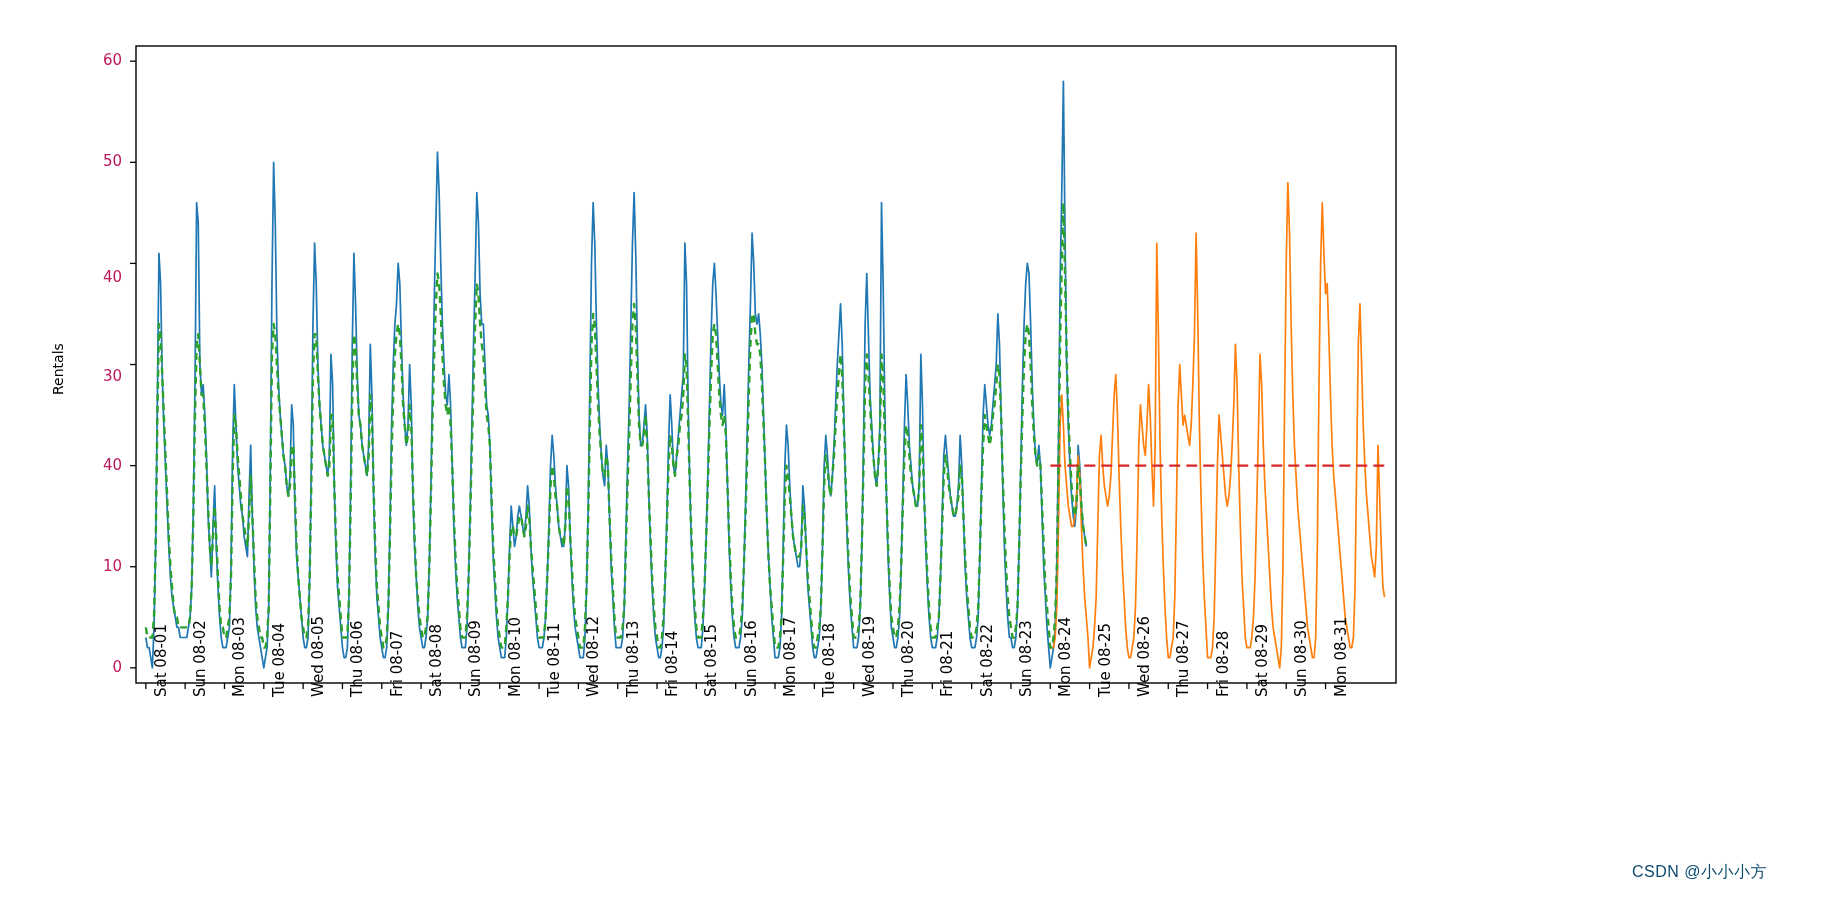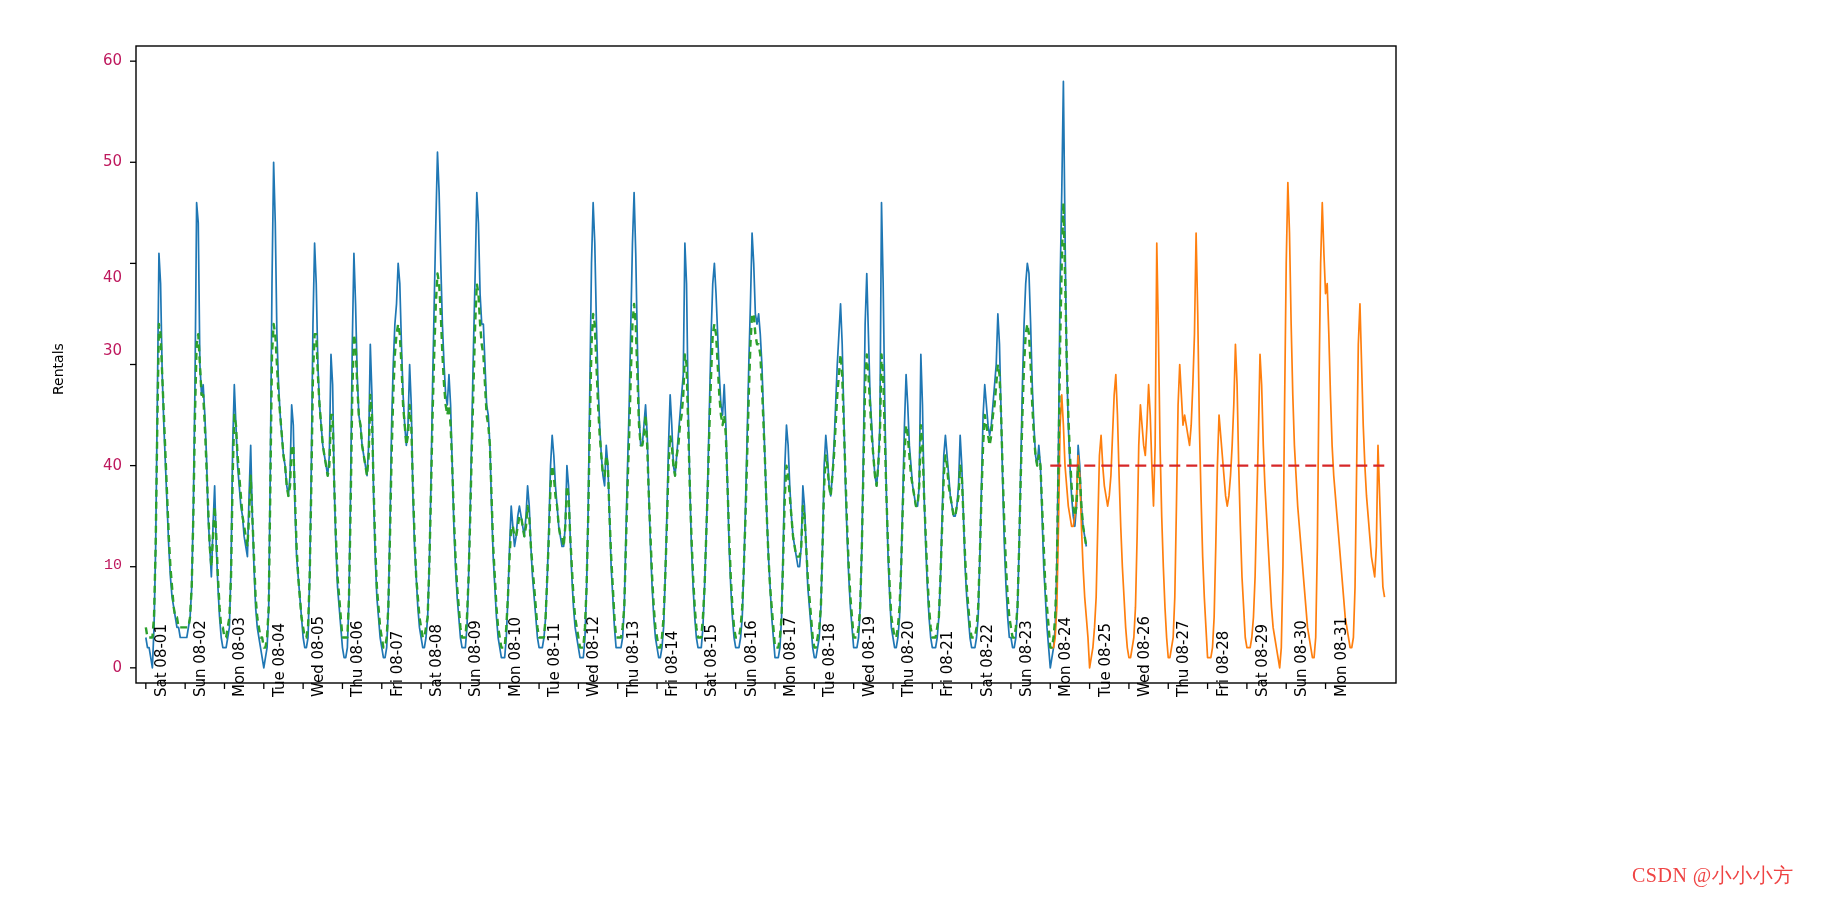--- a/index.html
+++ b/index.html
@@ -82,23 +82,23 @@
     margin-top: -1.5px;
   }
   .legend-label {
     font-size: 15px;
     color: #000;
     white-space: nowrap;
     line-height: 1;
   }
   #watermark {
     position: absolute;
-    font-size: 20px;
-    color: #ef4444;
-    font-family: Liberation Serif, serif;
+    font-size: 16px;
+    color: #0c4a6e;
+    font-family: Liberation Sans, sans-serif;
     white-space: nowrap;
     letter-spacing: 0.5px;
   }
 </style>
 </head>
 <body>
 
 <div id="figure">
 
   <svg id="plot-svg" width="1823" height="909">
@@ -144,23 +144,23 @@
       <polyline points="145.83,637.50 147.47,647.61 149.11,647.61 150.75,657.72 152.38,667.83 154.02,627.39 155.66,546.50 157.30,404.94 158.94,253.28 160.58,283.61 162.22,374.61 163.85,425.17 165.49,465.61 167.13,506.06 168.77,546.50 170.41,576.83 172.05,597.06 173.69,607.17 175.32,617.28 176.96,627.39 178.60,627.39 180.24,637.50 181.88,637.50 183.52,637.50 185.15,637.50 186.79,637.50 188.43,627.39 190.07,617.28 191.71,586.94 193.35,506.06 194.99,384.72 196.62,202.72 198.26,222.94 199.90,364.50 201.54,394.83 203.18,384.72 204.82,415.06 206.46,455.50 208.09,516.17 209.73,546.50 211.37,576.83 213.01,526.28 214.65,485.83 216.29,546.50 217.92,586.94 219.56,617.28 221.20,637.50 222.84,647.61 224.48,647.61 226.12,647.61 227.76,637.50 229.39,627.39 231.03,566.72 232.67,445.39 234.31,384.72 235.95,425.17 237.59,465.61 239.22,485.83 240.86,506.06 242.50,516.17 244.14,536.39 245.78,546.50 247.42,556.61 249.06,495.94 250.69,445.39 252.33,516.17 253.97,566.72 255.61,607.17 257.25,627.39 258.89,637.50 260.53,647.61 262.16,657.72 263.80,667.83 265.44,657.72 267.08,647.61 268.72,607.17 270.36,465.61 271.99,283.61 273.63,162.28 275.27,222.94 276.91,334.17 278.55,384.72 280.19,415.06 281.83,435.28 283.46,455.50 285.10,465.61 286.74,485.83 288.38,495.94 290.02,475.72 291.66,404.94 293.30,425.17 294.93,506.06 296.57,556.61 298.21,576.83 299.85,597.06 301.49,617.28 303.13,637.50 304.76,647.61 306.40,647.61 308.04,637.50 309.68,576.83 311.32,465.61 312.96,324.06 314.60,243.17 316.23,283.61 317.87,364.50 319.51,404.94 321.15,425.17 322.79,445.39 324.43,455.50 326.07,465.61 327.70,475.72 329.34,455.50 330.98,354.39 332.62,384.72 334.26,485.83 335.90,546.50 337.53,586.94 339.17,607.17 340.81,627.39 342.45,647.61 344.09,657.72 345.73,657.72 347.37,647.61 349.00,597.06 350.64,485.83 352.28,344.28 353.92,253.28 355.56,303.83 357.20,374.61 358.83,415.06 360.47,425.17 362.11,445.39 363.75,455.50 365.39,465.61 367.03,475.72 368.67,445.39 370.30,344.28 371.94,394.83 373.58,495.94 375.22,556.61 376.86,597.06 378.50,617.28 380.14,637.50 381.77,647.61 383.41,657.72 385.05,657.72 386.69,647.61 388.33,607.17 389.97,526.28 391.60,425.17 393.24,364.50 394.88,324.06 396.52,303.83 398.16,263.39 399.80,283.61 401.44,344.28 403.07,394.83 404.71,425.17 406.35,445.39 407.99,425.17 409.63,364.50 411.27,404.94 412.91,495.94 414.54,546.50 416.18,576.83 417.82,607.17 419.46,627.39 421.10,637.50 422.74,647.61 424.37,647.61 426.01,637.50 427.65,617.28 429.29,566.72 430.93,485.83 432.57,384.72 434.21,303.83 435.84,222.94 437.48,152.17 439.12,192.61 440.76,263.39 442.40,324.06 444.04,364.50 445.67,394.83 447.31,404.94 448.95,374.61 450.59,404.94 452.23,465.61 453.87,526.28 455.51,566.72 457.14,597.06 458.78,617.28 460.42,637.50 462.06,647.61 463.70,647.61 465.34,647.61 466.98,627.39 468.61,576.83 470.25,506.06 471.89,425.17 473.53,344.28 475.17,273.50 476.81,192.61 478.44,222.94 480.08,293.72 481.72,324.06 483.36,324.06 485.00,364.50 486.64,404.94 488.28,415.06 489.91,445.39 491.55,506.06 493.19,556.61 494.83,586.94 496.47,617.28 498.11,637.50 499.75,647.61 501.38,657.72 503.02,657.72 504.66,657.72 506.30,637.50 507.94,597.06 509.58,546.50 511.21,506.06 512.85,526.28 514.49,546.50 516.13,536.39 517.77,516.17 519.41,506.06 521.05,516.17 522.68,526.28 524.32,536.39 525.96,516.17 527.60,485.83 529.24,506.06 530.88,546.50 532.51,576.83 534.15,597.06 535.79,617.28 537.43,637.50 539.07,647.61 540.71,647.61 542.35,647.61 543.98,637.50 545.62,617.28 547.26,576.83 548.90,526.28 550.54,465.61 552.18,435.28 553.82,455.50 555.45,485.83 557.09,506.06 558.73,526.28 560.37,536.39 562.01,546.50 563.65,546.50 565.28,526.28 566.92,465.61 568.56,485.83 570.20,536.39 571.84,576.83 573.48,607.17 575.12,627.39 576.75,637.50 578.39,647.61 580.03,657.72 581.67,657.72 583.31,657.72 584.95,637.50 586.59,586.94 588.22,506.06 589.86,384.72 591.50,263.39 593.14,202.72 594.78,243.17 596.42,324.06 598.05,384.72 599.69,425.17 601.33,455.50 602.97,475.72 604.61,485.83 606.25,445.39 607.89,465.61 609.52,516.17 611.16,566.72 612.80,597.06 614.44,627.39 616.08,647.61 617.72,647.61 619.36,647.61 620.99,647.61 622.63,637.50 624.27,607.17 625.91,536.39 627.55,465.61 629.19,404.94 630.82,324.06 632.46,243.17 634.10,192.61 635.74,253.28 637.38,344.28 639.02,415.06 640.66,445.39 642.29,445.39 643.93,425.17 645.57,404.94 647.21,435.28 648.85,495.94 650.49,546.50 652.12,586.94 653.76,617.28 655.40,637.50 657.04,647.61 658.68,657.72 660.32,657.72 661.96,647.61 663.59,627.39 665.23,576.83 666.87,516.17 668.51,445.39 670.15,394.83 671.79,425.17 673.43,465.61 675.06,475.72 676.70,455.50 678.34,435.28 679.98,415.06 681.62,394.83 683.26,374.61 684.89,243.17 686.53,283.61 688.17,404.94 689.81,485.83 691.45,546.50 693.09,586.94 694.73,617.28 696.36,637.50 698.00,647.61 699.64,647.61 701.28,647.61 702.92,627.39 704.56,586.94 706.20,536.39 707.83,475.72 709.47,404.94 711.11,334.17 712.75,283.61 714.39,263.39 716.03,293.72 717.66,334.17 719.30,374.61 720.94,404.94 722.58,415.06 724.22,384.72 725.86,425.17 727.50,485.83 729.13,546.50 730.77,586.94 732.41,617.28 734.05,637.50 735.69,647.61 737.33,647.61 738.96,647.61 740.60,637.50 742.24,617.28 743.88,566.72 745.52,506.06 747.16,435.28 748.80,364.50 750.43,303.83 752.07,233.06 753.71,263.39 755.35,313.94 756.99,324.06 758.63,313.94 760.27,334.17 761.90,364.50 763.54,415.06 765.18,465.61 766.82,516.17 768.46,556.61 770.10,586.94 771.73,617.28 773.37,637.50 775.01,657.72 776.65,657.72 778.29,657.72 779.93,647.61 781.57,617.28 783.20,546.50 784.84,465.61 786.48,425.17 788.12,445.39 789.76,485.83 791.40,516.17 793.04,536.39 794.67,546.50 796.31,556.61 797.95,566.72 799.59,566.72 801.23,546.50 802.87,485.83 804.50,506.06 806.14,546.50 807.78,586.94 809.42,607.17 811.06,627.39 812.70,647.61 814.34,657.72 815.97,657.72 817.61,647.61 819.25,637.50 820.89,607.17 822.53,546.50 824.17,465.61 825.80,435.28 827.44,455.50 829.08,485.83 830.72,495.94 832.36,475.72 834.00,445.39 835.64,404.94 837.27,364.50 838.91,334.17 840.55,303.83 842.19,344.28 843.83,415.06 845.47,485.83 847.11,536.39 848.74,576.83 850.38,607.17 852.02,627.39 853.66,647.61 855.30,647.61 856.94,647.61 858.57,637.50 860.21,607.17 861.85,546.50 863.49,445.39 865.13,324.06 866.77,273.50 868.41,334.17 870.04,394.83 871.68,425.17 873.32,455.50 874.96,475.72 876.60,485.83 878.24,465.61 879.88,425.17 881.51,202.72 883.15,283.61 884.79,404.94 886.43,495.94 888.07,556.61 889.71,597.06 891.34,627.39 892.98,637.50 894.62,647.61 896.26,647.61 897.90,637.50 899.54,617.28 901.18,566.72 902.81,495.94 904.45,425.17 906.09,374.61 907.73,404.94 909.37,445.39 911.01,465.61 912.64,485.83 914.28,495.94 915.92,506.06 917.56,506.06 919.20,485.83 920.84,354.39 922.48,404.94 924.11,495.94 925.75,546.50 927.39,586.94 929.03,617.28 930.67,637.50 932.31,647.61 933.95,647.61 935.58,647.61 937.22,637.50 938.86,617.28 940.50,576.83 942.14,516.17 943.78,455.50 945.41,435.28 947.05,455.50 948.69,475.72 950.33,495.94 951.97,506.06 953.61,516.17 955.25,516.17 956.88,506.06 958.52,485.83 960.16,435.28 961.80,465.61 963.44,516.17 965.08,566.72 966.72,597.06 968.35,617.28 969.99,637.50 971.63,647.61 973.27,647.61 974.91,647.61 976.55,637.50 978.18,617.28 979.82,556.61 981.46,485.83 983.10,415.06 984.74,384.72 986.38,404.94 988.02,425.17 989.65,435.28 991.29,425.17 992.93,404.94 994.57,384.72 996.21,364.50 997.85,313.94 999.49,344.28 1001.12,415.06 1002.76,485.83 1004.40,546.50 1006.04,586.94 1007.68,617.28 1009.32,637.50 1010.95,637.50 1012.59,647.61 1014.23,647.61 1015.87,637.50 1017.51,607.17 1019.15,546.50 1020.79,465.61 1022.42,384.72 1024.06,324.06 1025.70,283.61 1027.34,263.39 1028.98,273.50 1030.62,324.06 1032.25,384.72 1033.89,425.17 1035.53,455.50 1037.17,465.61 1038.81,445.39 1040.45,465.61 1042.09,516.17 1043.72,566.72 1045.36,597.06 1047.00,627.39 1048.64,647.61 1050.28,667.83 1051.92,657.72 1053.56,647.61 1055.19,627.39 1056.83,566.72 1058.47,445.39 1060.11,283.61 1061.75,192.61 1063.39,81.39 1065.02,233.06 1066.66,364.50 1068.30,425.17 1069.94,465.61 1071.58,495.94 1073.22,516.17 1074.86,526.28 1076.49,506.06 1078.13,445.39 1079.77,465.61 1081.41,506.06 1083.05,526.28 1084.69,536.39 1086.33,546.50" fill="none" stroke="#1f77b4" stroke-width="1.7" stroke-linejoin="round" stroke-linecap="butt"></polyline>
       <polyline points="1050.28,647.61 1051.92,647.61 1053.56,647.61 1055.19,637.50 1056.83,607.17 1058.47,526.28 1060.11,425.17 1061.75,394.83 1063.39,425.17 1065.02,465.61 1066.66,485.83 1068.30,506.06 1069.94,516.17 1071.58,526.28 1073.22,526.28 1074.86,516.17 1076.49,495.94 1078.13,455.50 1079.77,475.72 1081.41,526.28 1083.05,566.72 1084.69,597.06 1086.33,617.28 1087.96,637.50 1089.60,667.83 1091.24,657.72 1092.88,647.61 1094.52,627.39 1096.16,597.06 1097.79,526.28 1099.43,455.50 1101.07,435.28 1102.71,465.61 1104.35,485.83 1105.99,495.94 1107.63,506.06 1109.26,495.94 1110.90,475.72 1112.54,435.28 1114.18,394.83 1115.82,374.61 1117.46,415.06 1119.09,475.72 1120.73,526.28 1122.37,566.72 1124.01,597.06 1125.65,627.39 1127.29,647.61 1128.93,657.72 1130.56,657.72 1132.20,647.61 1133.84,637.50 1135.48,607.17 1137.12,536.39 1138.76,445.39 1140.40,404.94 1142.03,425.17 1143.67,445.39 1145.31,455.50 1146.95,425.17 1148.59,384.72 1150.23,415.06 1151.86,465.61 1153.50,506.06 1155.14,445.39 1156.78,243.17 1158.42,334.17 1160.06,445.39 1161.70,516.17 1163.33,566.72 1164.97,607.17 1166.61,637.50 1168.25,657.72 1169.89,657.72 1171.53,647.61 1173.17,637.50 1174.80,597.06 1176.44,506.06 1178.08,404.94 1179.72,364.50 1181.36,394.83 1183.00,425.17 1184.63,415.06 1186.27,425.17 1187.91,435.28 1189.55,445.39 1191.19,425.17 1192.83,384.72 1194.47,334.17 1196.10,233.06 1197.74,313.94 1199.38,425.17 1201.02,495.94 1202.66,556.61 1204.30,597.06 1205.93,627.39 1207.57,657.72 1209.21,657.72 1210.85,657.72 1212.49,647.61 1214.13,617.28 1215.77,546.50 1217.40,465.61 1219.04,415.06 1220.68,435.28 1222.32,455.50 1223.96,475.72 1225.60,495.94 1227.24,506.06 1228.87,495.94 1230.51,475.72 1232.15,445.39 1233.79,404.94 1235.43,344.28 1237.07,384.72 1238.70,465.61 1240.34,526.28 1241.98,576.83 1243.62,607.17 1245.26,637.50 1246.90,647.61 1248.54,647.61 1250.17,647.61 1251.81,637.50 1253.45,617.28 1255.09,576.83 1256.73,506.06 1258.37,435.28 1260.01,354.39 1261.64,384.72 1263.28,445.39 1264.92,485.83 1266.56,516.17 1268.20,546.50 1269.84,576.83 1271.47,607.17 1273.11,627.39 1274.75,637.50 1276.39,647.61 1278.03,657.72 1279.67,667.83 1281.31,647.61 1282.94,566.72 1284.58,404.94 1286.22,263.39 1287.86,182.50 1289.50,233.06 1291.14,324.06 1292.78,394.83 1294.41,445.39 1296.05,475.72 1297.69,506.06 1299.33,526.28 1300.97,546.50 1302.61,566.72 1304.24,586.94 1305.88,607.17 1307.52,627.39 1309.16,637.50 1310.80,647.61 1312.44,657.72 1314.08,657.72 1315.71,637.50 1317.35,546.50 1318.99,384.72 1320.63,263.39 1322.27,202.72 1323.91,253.28 1325.54,293.72 1327.18,283.61 1328.82,334.17 1330.46,394.83 1332.10,445.39 1333.74,475.72 1335.38,495.94 1337.01,516.17 1338.65,536.39 1340.29,556.61 1341.93,576.83 1343.57,597.06 1345.21,617.28 1346.85,627.39 1348.48,637.50 1350.12,647.61 1351.76,647.61 1353.40,637.50 1355.04,586.94 1356.68,465.61 1358.31,344.28 1359.95,303.83 1361.59,364.50 1363.23,425.17 1364.87,465.61 1366.51,495.94 1368.15,516.17 1369.78,536.39 1371.42,556.61 1373.06,566.72 1374.70,576.83 1376.34,546.50 1377.98,445.39 1379.62,495.94 1381.25,546.50 1382.89,586.94 1384.53,597.06" fill="none" stroke="#ff7f0e" stroke-width="1.7" stroke-linejoin="round" stroke-linecap="butt"></polyline>
       <polyline points="145.83,627.39 147.47,637.50 149.11,637.50 150.75,637.50 152.38,637.50 154.02,617.28 155.66,546.50 157.30,425.17 158.94,324.06 160.58,334.17 162.22,374.61 163.85,415.06 165.49,455.50 167.13,495.94 168.77,536.39 170.41,566.72 172.05,586.94 173.69,607.17 175.32,617.28 176.96,617.28 178.60,627.39 180.24,627.39 181.88,627.39 183.52,627.39 185.15,627.39 186.79,627.39 188.43,627.39 190.07,617.28 191.71,586.94 193.35,516.17 194.99,415.06 196.62,344.28 198.26,334.17 199.90,364.50 201.54,394.83 203.18,394.83 204.82,425.17 206.46,465.61 208.09,506.06 209.73,546.50 211.37,566.72 213.01,536.39 214.65,506.06 216.29,536.39 217.92,576.83 219.56,607.17 221.20,627.39 222.84,627.39 224.48,637.50 226.12,637.50 227.76,627.39 229.39,617.28 231.03,576.83 232.67,475.72 234.31,415.06 235.95,425.17 237.59,455.50 239.22,475.72 240.86,495.94 242.50,516.17 244.14,526.28 245.78,536.39 247.42,546.50 249.06,516.17 250.69,475.72 252.33,516.17 253.97,556.61 255.61,597.06 257.25,617.28 258.89,627.39 260.53,637.50 262.16,637.50 263.80,647.61 265.44,647.61 267.08,637.50 268.72,607.17 270.36,485.83 271.99,354.39 273.63,324.06 275.27,334.17 276.91,364.50 278.55,394.83 280.19,415.06 281.83,435.28 283.46,455.50 285.10,465.61 286.74,485.83 288.38,495.94 290.02,485.83 291.66,445.39 293.30,445.39 294.93,495.94 296.57,546.50 298.21,576.83 299.85,597.06 301.49,617.28 303.13,627.39 304.76,637.50 306.40,637.50 308.04,627.39 309.68,576.83 311.32,485.83 312.96,374.61 314.60,334.17 316.23,334.17 317.87,374.61 319.51,404.94 321.15,425.17 322.79,445.39 324.43,455.50 326.07,465.61 327.70,475.72 329.34,465.61 330.98,415.06 332.62,415.06 334.26,485.83 335.90,536.39 337.53,576.83 339.17,597.06 340.81,617.28 342.45,637.50 344.09,637.50 345.73,637.50 347.37,637.50 349.00,597.06 350.64,506.06 352.28,394.83 353.92,334.17 355.56,344.28 357.20,384.72 358.83,415.06 360.47,425.17 362.11,445.39 363.75,455.50 365.39,465.61 367.03,475.72 368.67,455.50 370.30,394.83 371.94,415.06 373.58,485.83 375.22,546.50 376.86,586.94 378.50,607.17 380.14,627.39 381.77,637.50 383.41,647.61 385.05,647.61 386.69,637.50 388.33,607.17 389.97,536.39 391.60,455.50 393.24,394.83 394.88,354.39 396.52,334.17 398.16,324.06 399.80,334.17 401.44,364.50 403.07,404.94 404.71,425.17 406.35,445.39 407.99,435.28 409.63,404.94 411.27,425.17 412.91,485.83 414.54,536.39 416.18,576.83 417.82,597.06 419.46,617.28 421.10,627.39 422.74,637.50 424.37,637.50 426.01,627.39 427.65,617.28 429.29,566.72 430.93,495.94 432.57,415.06 434.21,354.39 435.84,303.83 437.48,273.50 439.12,283.61 440.76,313.94 442.40,354.39 444.04,384.72 445.67,404.94 447.31,415.06 448.95,404.94 450.59,425.17 452.23,465.61 453.87,516.17 455.51,556.61 457.14,586.94 458.78,607.17 460.42,627.39 462.06,637.50 463.70,637.50 465.34,637.50 466.98,617.28 468.61,576.83 470.25,516.17 471.89,445.39 473.53,384.72 475.17,324.06 476.81,283.61 478.44,293.72 480.08,324.06 481.72,344.28 483.36,354.39 485.00,384.72 486.64,415.06 488.28,425.17 489.91,445.39 491.55,495.94 493.19,546.50 494.83,576.83 496.47,607.17 498.11,627.39 499.75,637.50 501.38,647.61 503.02,647.61 504.66,647.61 506.30,627.39 507.94,597.06 509.58,556.61 511.21,526.28 512.85,526.28 514.49,536.39 516.13,536.39 517.77,526.28 519.41,516.17 521.05,516.17 522.68,526.28 524.32,536.39 525.96,526.28 527.60,506.06 529.24,516.17 530.88,546.50 532.51,566.72 534.15,586.94 535.79,607.17 537.43,627.39 539.07,637.50 540.71,637.50 542.35,637.50 543.98,637.50 545.62,617.28 547.26,576.83 548.90,536.39 550.54,485.83 552.18,465.61 553.82,475.72 555.45,495.94 557.09,506.06 558.73,526.28 560.37,536.39 562.01,536.39 563.65,546.50 565.28,526.28 566.92,485.83 568.56,495.94 570.20,536.39 571.84,566.72 573.48,597.06 575.12,617.28 576.75,627.39 578.39,637.50 580.03,647.61 581.67,647.61 583.31,647.61 584.95,627.39 586.59,586.94 588.22,516.17 589.86,425.17 591.50,344.28 593.14,313.94 594.78,324.06 596.42,364.50 598.05,404.94 599.69,435.28 601.33,455.50 602.97,475.72 604.61,475.72 606.25,455.50 607.89,465.61 609.52,516.17 611.16,556.61 612.80,586.94 614.44,617.28 616.08,637.50 617.72,637.50 619.36,637.50 620.99,637.50 622.63,627.39 624.27,607.17 625.91,546.50 627.55,485.83 629.19,435.28 630.82,374.61 632.46,324.06 634.10,303.83 635.74,324.06 637.38,374.61 639.02,425.17 640.66,445.39 642.29,445.39 643.93,435.28 645.57,415.06 647.21,445.39 648.85,495.94 650.49,536.39 652.12,576.83 653.76,607.17 655.40,627.39 657.04,637.50 658.68,647.61 660.32,647.61 661.96,637.50 663.59,617.28 665.23,576.83 666.87,526.28 668.51,465.61 670.15,435.28 671.79,445.39 673.43,465.61 675.06,475.72 676.70,455.50 678.34,445.39 679.98,425.17 681.62,415.06 683.26,394.83 684.89,354.39 686.53,364.50 688.17,425.17 689.81,485.83 691.45,536.39 693.09,576.83 694.73,607.17 696.36,627.39 698.00,637.50 699.64,637.50 701.28,637.50 702.92,617.28 704.56,586.94 706.20,536.39 707.83,485.83 709.47,425.17 711.11,374.61 712.75,334.17 714.39,324.06 716.03,334.17 717.66,364.50 719.30,394.83 720.94,415.06 722.58,425.17 724.22,415.06 725.86,435.28 727.50,485.83 729.13,536.39 730.77,576.83 732.41,607.17 734.05,627.39 735.69,637.50 737.33,637.50 738.96,637.50 740.60,627.39 742.24,607.17 743.88,566.72 745.52,516.17 747.16,455.50 748.80,394.83 750.43,344.28 752.07,313.94 753.71,313.94 755.35,334.17 756.99,344.28 758.63,344.28 760.27,354.39 761.90,384.72 763.54,425.17 765.18,465.61 766.82,516.17 768.46,556.61 770.10,586.94 771.73,607.17 773.37,627.39 775.01,647.61 776.65,647.61 778.29,647.61 779.93,637.50 781.57,617.28 783.20,556.61 784.84,495.94 786.48,465.61 788.12,475.72 789.76,495.94 791.40,516.17 793.04,536.39 794.67,546.50 796.31,556.61 797.95,556.61 799.59,556.61 801.23,546.50 802.87,506.06 804.50,516.17 806.14,546.50 807.78,576.83 809.42,597.06 811.06,617.28 812.70,637.50 814.34,647.61 815.97,647.61 817.61,637.50 819.25,627.39 820.89,607.17 822.53,546.50 824.17,485.83 825.80,455.50 827.44,465.61 829.08,485.83 830.72,495.94 832.36,475.72 834.00,455.50 835.64,425.17 837.27,394.83 838.91,374.61 840.55,354.39 842.19,374.61 843.83,425.17 845.47,475.72 847.11,526.28 848.74,566.72 850.38,597.06 852.02,617.28 853.66,637.50 855.30,637.50 856.94,637.50 858.57,627.39 860.21,607.17 861.85,546.50 863.49,465.61 865.13,384.72 866.77,354.39 868.41,374.61 870.04,404.94 871.68,435.28 873.32,455.50 874.96,475.72 876.60,485.83 878.24,465.61 879.88,435.28 881.51,354.39 883.15,374.61 884.79,435.28 886.43,495.94 888.07,546.50 889.71,586.94 891.34,617.28 892.98,627.39 894.62,637.50 896.26,637.50 897.90,627.39 899.54,607.17 901.18,566.72 902.81,506.06 904.45,455.50 906.09,425.17 907.73,435.28 909.37,455.50 911.01,475.72 912.64,485.83 914.28,495.94 915.92,506.06 917.56,506.06 919.20,485.83 920.84,425.17 922.48,445.39 924.11,495.94 925.75,536.39 927.39,576.83 929.03,607.17 930.67,627.39 932.31,637.50 933.95,637.50 935.58,637.50 937.22,627.39 938.86,617.28 940.50,576.83 942.14,526.28 943.78,475.72 945.41,455.50 947.05,465.61 948.69,485.83 950.33,495.94 951.97,506.06 953.61,516.17 955.25,516.17 956.88,506.06 958.52,495.94 960.16,465.61 961.80,475.72 963.44,516.17 965.08,556.61 966.72,586.94 968.35,607.17 969.99,627.39 971.63,637.50 973.27,637.50 974.91,637.50 976.55,627.39 978.18,607.17 979.82,556.61 981.46,495.94 983.10,445.39 984.74,415.06 986.38,425.17 988.02,435.28 989.65,445.39 991.29,435.28 992.93,415.06 994.57,404.94 996.21,384.72 997.85,364.50 999.49,374.61 1001.12,415.06 1002.76,475.72 1004.40,526.28 1006.04,566.72 1007.68,597.06 1009.32,617.28 1010.95,627.39 1012.59,637.50 1014.23,637.50 1015.87,627.39 1017.51,607.17 1019.15,546.50 1020.79,475.72 1022.42,415.06 1024.06,364.50 1025.70,334.17 1027.34,324.06 1028.98,334.17 1030.62,364.50 1032.25,404.94 1033.89,435.28 1035.53,455.50 1037.17,465.61 1038.81,455.50 1040.45,465.61 1042.09,506.06 1043.72,546.50 1045.36,586.94 1047.00,607.17 1048.64,627.39 1050.28,647.61 1051.92,647.61 1053.56,637.50 1055.19,617.28 1056.83,566.72 1058.47,465.61 1060.11,344.28 1061.75,263.39 1063.39,202.72 1065.02,273.50 1066.66,354.39 1068.30,415.06 1069.94,455.50 1071.58,485.83 1073.22,506.06 1074.86,516.17 1076.49,506.06 1078.13,465.61 1079.77,475.72 1081.41,506.06 1083.05,526.28 1084.69,536.39 1086.33,546.50" fill="none" stroke="#2ca02c" stroke-width="2.4" stroke-linejoin="round" stroke-linecap="butt" stroke-dasharray="7,5"></polyline>
       <line x1="1050.2782834850454" y1="465.6111111111111" x2="1384.5305591677504" y2="465.6111111111111" stroke="#d62728" stroke-width="2.2" stroke-dasharray="11,6" fill="none"></line>
     </svg>
 
 
   <div id="watermark" style="left: 1632px; top: 862px;">CSDN @小小小方</div>
 
 <div class="ytick-label" style="left: 70px; top: 657.833px; width: 52px;">0</div>
-    <div class="ytick-label" style="left: 70px; top: 556.722px; width: 52px; font-family: Liberation Mono, monospace;">10</div>
+    <div class="ytick-label" style="left: 70px; top: 556.722px; width: 52px;">10</div>
     <div class="ytick-label" style="left: 70px; top: 455.611px; width: 52px;">40</div>
-    <div class="ytick-label" style="left: 70px; top: 341px; width: 52px; text-align: right;">30</div>
+    <div class="ytick-label" style="left: 70px; top: 367px; width: 52px; text-align: right;">30</div>
     <div class="ytick-label" style="left: 70px; top: 268px; width: 52px;">40</div>
     <div class="ytick-label" style="left: 70px; top: 152.278px; width: 52px; text-align: right;">50</div>
     <div class="ytick-label" style="left: 70px; top: 51.1667px; width: 52px;">60</div>
     <div class="ylabel-text" style="left: 50px; top: 394.5px;">Rentals</div>
     <div class="xtick-label" style="left: 151.831px; top: 697px;">Sat 08-01</div>
     <div class="xtick-label" style="left: 191.155px; top: 697px;">Sun 08-02</div>
     <div class="xtick-label" style="left: 230.479px; top: 697px;">Mon 08-03</div>
     <div class="xtick-label" style="left: 269.802px; top: 697px;">Tue 08-04</div>
     <div class="xtick-label" style="left: 309.126px; top: 697px;">Wed 08-05</div>
     <div class="xtick-label" style="left: 348.45px; top: 697px;">Thu 08-06</div>

